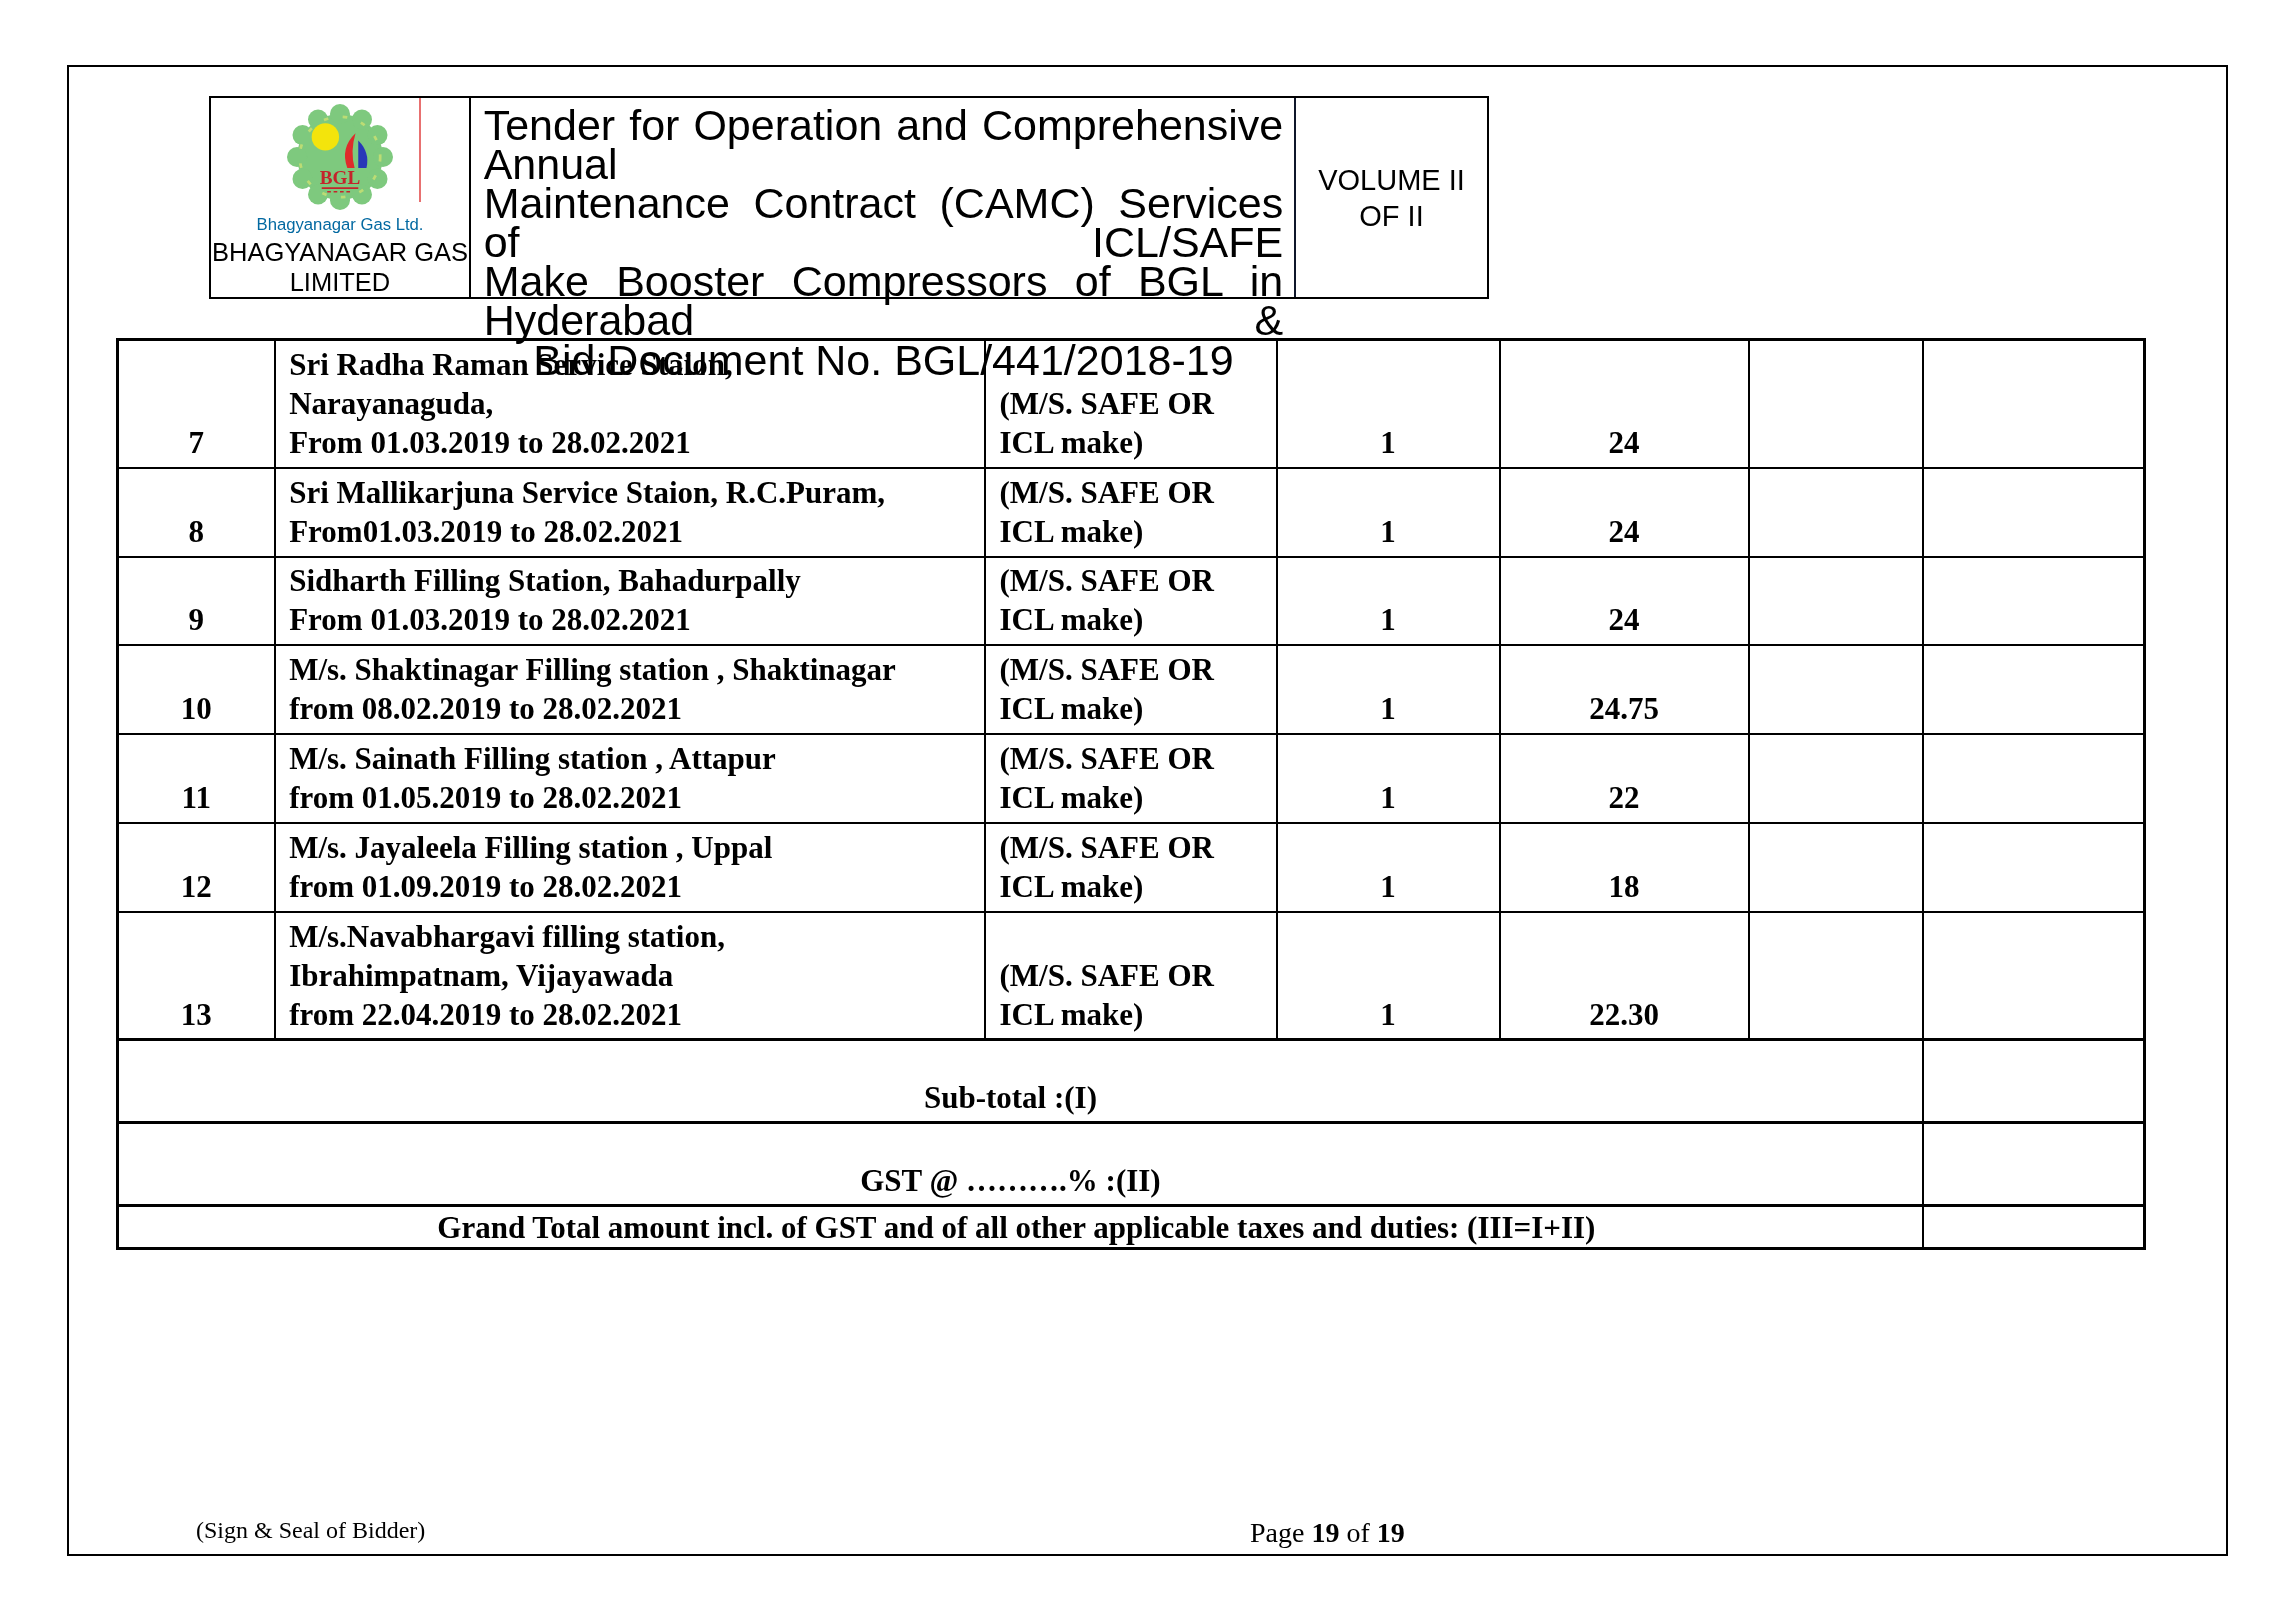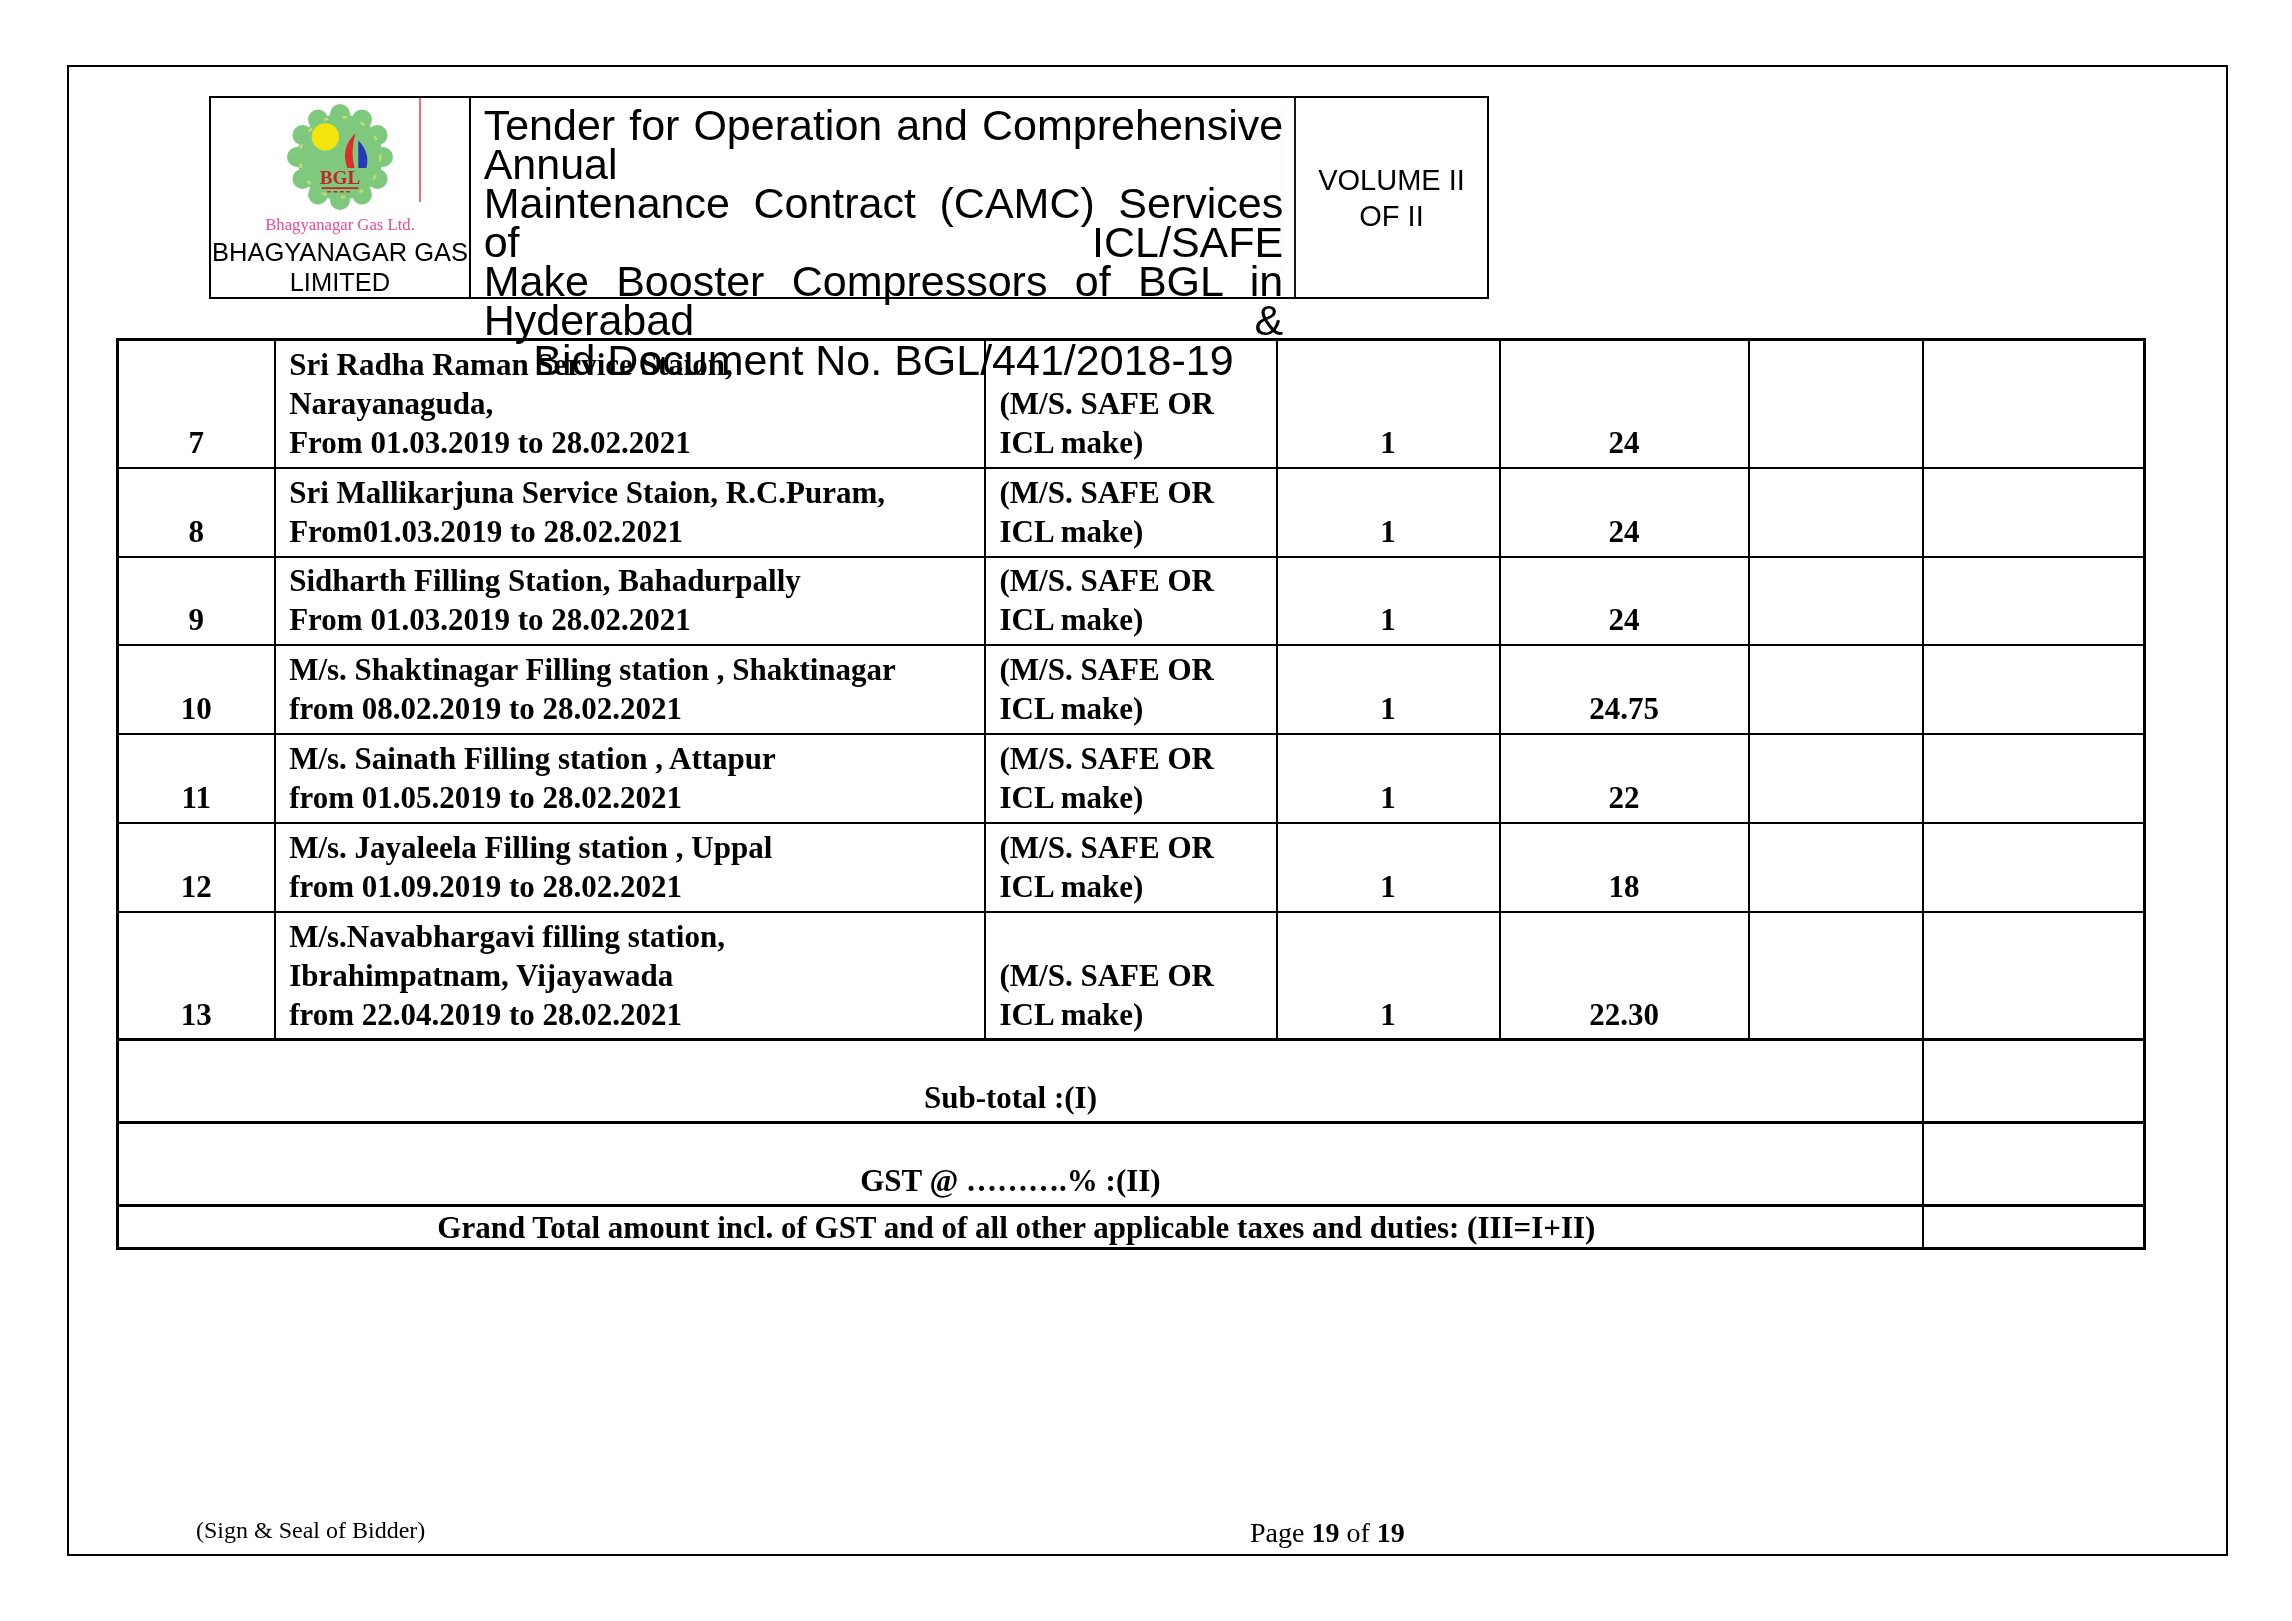--- a/index.html
+++ b/index.html
@@ -9,21 +9,21 @@
   .page-border { position:absolute; left:67px; top:65px; width:2161px; height:1491px;
                  border:2px solid #000; }
 
   
   .header-table { position:absolute; left:209px; top:96px; width:1280px; height:203px;
                   border:2.9px solid #000; display:flex; background:#fff; }
   .logo-cell { width:260px; border-right:2px solid #000; position:relative;
                display:flex; flex-direction:column; align-items:center; padding-top:5.9px; }
   .red-rule { position:absolute; left:208px; top:0; width:2px; height:104px; background:#e87070; }
   .logo-svg { width:114px; height:114px; display:block; }
-  .logo-sub { font-family:Liberation Serif, serif; font-size:16.7px; color:#ec4899;
+  .logo-sub { font-family:Liberation Sans, sans-serif; font-size:16.7px; color:#0369a1;
               line-height:19.6px; margin-top:1px; }
   .company-name { font-family:"Liberation Sans", sans-serif; font-size:25.5px; line-height:30px;
                   text-align:center; margin-top:2.9px; }
   .title-cell { width:825px; border-right:2px solid #0f172a; padding:7.8px 10.8px 0 12.7px;
                 font-family:"Liberation Sans", sans-serif; font-size:43px; line-height:39px; }
   .title-line { text-align:justify; text-align-last:justify; }
   .title-line.last { text-align-last:left; }
   .bid-line { text-align:center; margin-top:1px; }
   .volume-cell { width:191px; display:flex; flex-direction:column; justify-content:center;
                  align-items:center; font-family:"Liberation Sans", sans-serif;

